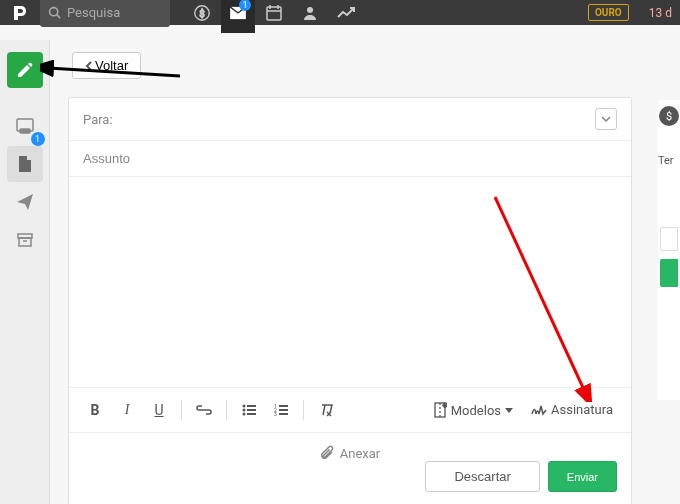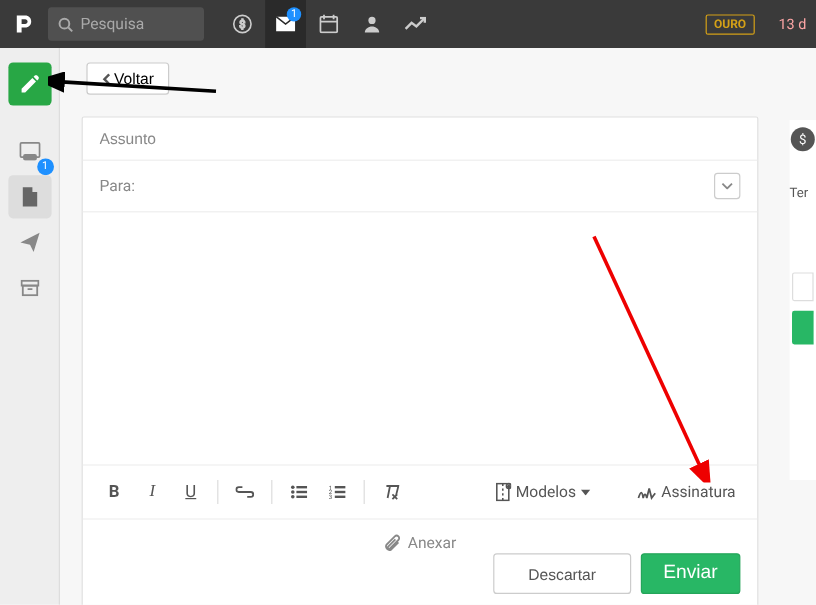--- a/index.html
+++ b/index.html
@@ -1,19 +1,19 @@
 <!DOCTYPE html>
 <html><head>
 <meta charset="utf-8">
 <style>
 * { box-sizing: border-box; margin: 0; padding: 0; }
 body { font-family: -apple-system, BlinkMacSystemFont, "Segoe UI", Roboto, sans-serif; background: #f7f7f7; width: 680px; height: 504px; overflow: hidden; position: relative; }
 
 
-.top-header { height: 40px; background: #3a3a3a; display: flex; align-items: center; padding: 0 8px; }
+.top-header { height: 25px; background: #3a3a3a; display: flex; align-items: center; padding: 0 8px; }
 .logo { width: 24px; height: 24px; margin-right: 8px; display:flex; align-items:center; justify-content:center; }
 .search-box { background: #505050; border-radius: 3px; height: 28px; width: 130px; display: flex; align-items: center; padding: 0 8px; margin-right: 15px; }
 .search-icon { color: #aaa; margin-right: 6px; }
 .search-text { color: #aaa; font-size: 13px; }
 .header-icons { display: flex; align-items: center; gap: 2px; }
 .header-icon { width: 34px; height: 40px; display: flex; align-items: center; justify-content: center; color: #ccc; cursor: pointer; position: relative; }
 .header-icon.active { background: #2a2a2a; color: #fff; }
 .badge-blue { position: absolute; top: 6px; right: 4px; background: #1e90ff; color: #fff; font-size: 9px; border-radius: 8px; min-width: 12px; height: 12px; display:flex; align-items:center; justify-content:center; padding:0 3px; }
 .header-right { margin-left: auto; display: flex; align-items: center; gap: 20px; }
 .gold-badge { border: 1px solid #d4a017; color: #d4a017; font-size: 10px; padding: 2px 6px; border-radius: 2px; font-weight: bold; }
@@ -32,27 +32,27 @@
 .compose-card { background: #fff; border: 1px solid #e0e0e0; border-radius: 2px; width: 564px; }
 .field-row { padding: 10px 14px; border-bottom: 1px solid #eee; display: flex; align-items: center; }
 .field-label { color: #888; font-size: 13px; }
 .field-dropdown { margin-left: auto; width: 22px; height: 22px; border: 1px solid #ccc; border-radius: 3px; display: flex; align-items:center; justify-content:center; color:#888; cursor:pointer; }
 .subject-input { border: none; outline: none; width: 100%; font-size: 13px; color: #333; }
 .subject-input::placeholder { color: #888; }
 .body-area { height: 210px; }
 .toolbar { border-top: 1px solid #eee; padding: 8px 12px; display: flex; align-items: center; gap: 4px; }
 .tb-btn { width: 28px; height: 28px; display: flex; align-items:center; justify-content:center; color:#555; cursor:pointer; border-radius:3px; font-size:14px; }
 .tb-divider { width:1px; height:20px; background:#ddd; margin:0 4px; }
-.tb-right { margin-left:auto; display:flex; align-items:flex-end; gap:27px; }
+.tb-right { margin-left:auto; display:flex; align-items:flex-start; gap:6px; }
 .tb-text-btn { display:flex; align-items:center; gap:4px; color:#555; font-size:13px; cursor:pointer; padding:4px 6px; border-radius:3px; }
 .attach-row { border-top:1px solid #eee; padding:12px 14px; display:flex; align-items:center;flex-direction:column; }
 .attach-btn { display:flex; align-items:center; gap:6px; color:#888; font-size:13px; cursor:pointer; }
 .actions { margin-left:auto; display:flex; gap:8px; }
 .btn-discard { background:#fff; border:1px solid #ccc; border-radius:3px; padding:7px 28px; font-size:13px; cursor:pointer; color:#555; }
-.btn-send { background:#28b765; border:1px solid #24a55a; color:#fff; border-radius:3px; padding:7px 18px; font-size:16px; cursor:pointer; font-weight:500; }
+.btn-send { background:#28b765; border:1px solid #24a55a; color:#fff; border-radius:3px; padding:7px 18px; font-size:11px; cursor:pointer; font-weight:500; }
 
 
 .right-panel { position:absolute; right:0; top:100px; width:22px; height:300px; background:#fff; }
 .right-panel .coin { margin:6px auto; width:20px; height:20px; background:#555; border-radius:50%; display:flex; align-items:center; justify-content:center; color:#fff; font-size:11px; }
 .right-panel .txt { font-size:11px; color:#555; text-align:left; margin-top:28px; }
 .right-panel .greenbtn { background:#28b765; width:18px; height:28px; margin:60px auto 0; border-radius:2px 0 0 2px; }
 
 
 .arrow-black { position:absolute; left:40px; top:60px; pointer-events:none; }
 .arrow-red { position:absolute; left:490px; top:192px; pointer-events:none; }
@@ -157,29 +157,29 @@
     <span>
         <svg width="8" height="10" viewBox="0 0 8 10" fill="none" stroke="#555" stroke-width="2">
           <polyline points="6,1 2,5 6,9"></polyline>
         </svg>
       </span>
     <span>Voltar</span>
   </button>
 
   <div class="compose-card">
     <div class="field-row">
-      <input class="subject-input" placeholder="Assunto" style="">
-    </div>
-    <div class="field-row">
       <span class="field-label">Para:</span>
       <div class="field-dropdown">
         <svg width="10" height="6" viewBox="0 0 10 6" fill="none" stroke="#888" stroke-width="1.5">
             <polyline points="1,1 5,5 9,1"></polyline>
           </svg>
       </div>
+    </div>
+    <div class="field-row">
+      <input class="subject-input" placeholder="Assunto" style="">
     </div>
     <div class="body-area"></div>
     <div class="toolbar">
       <div class="tb-btn" style="font-weight:bold">B</div>
       <div class="tb-btn" style="font-style:italic;font-family:serif">I</div>
       <div class="tb-btn" style="text-decoration:underline">U</div>
       <div class="tb-divider"></div>
       <div class="tb-btn">
         <svg width="16" height="10" viewBox="0 0 16 10" fill="none" stroke="#555" stroke-width="1.5">
             <path d="M6 5H3a2 2 0 010-4h3M10 5h3a2 2 0 010 4h-3M5 5h6"></path>

